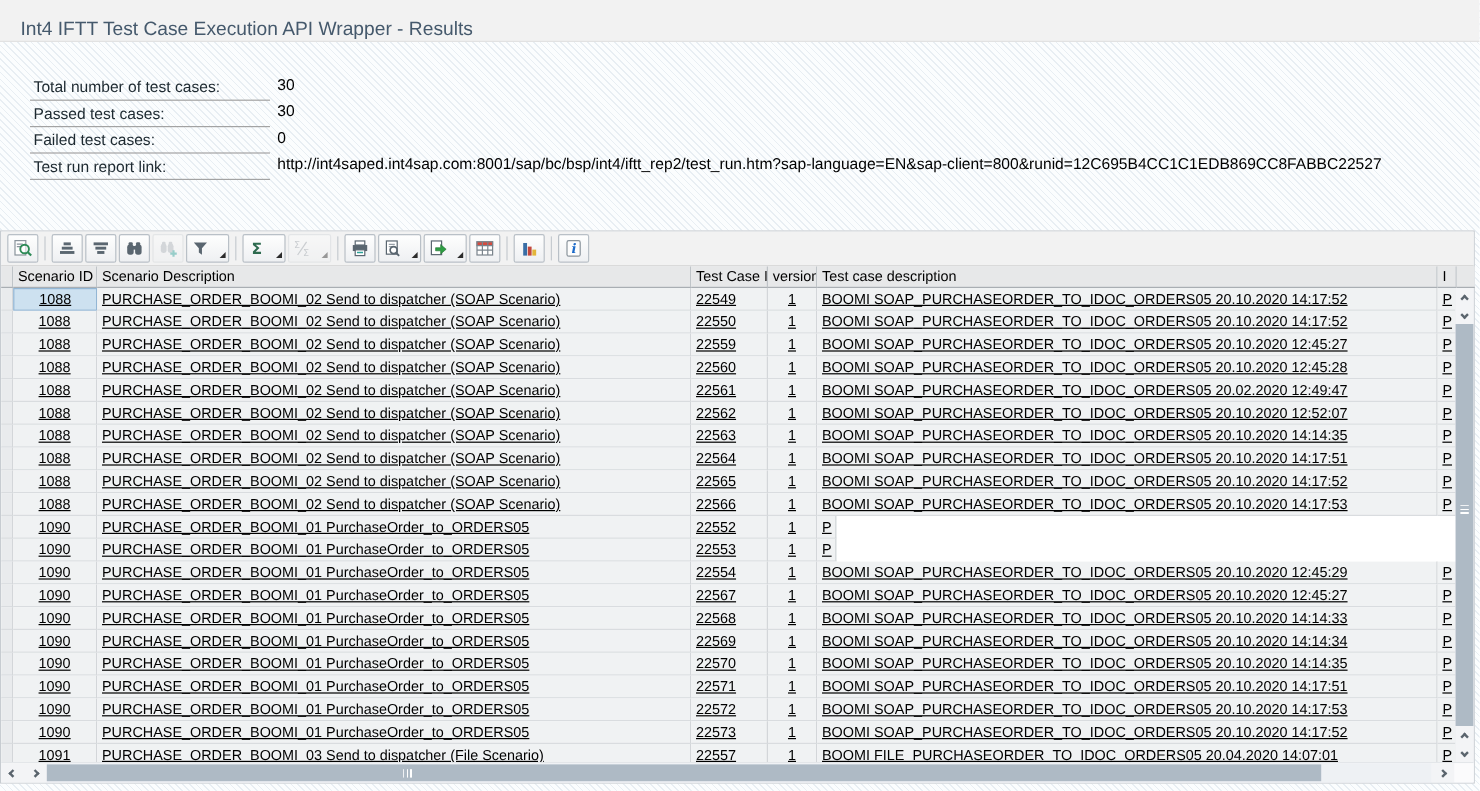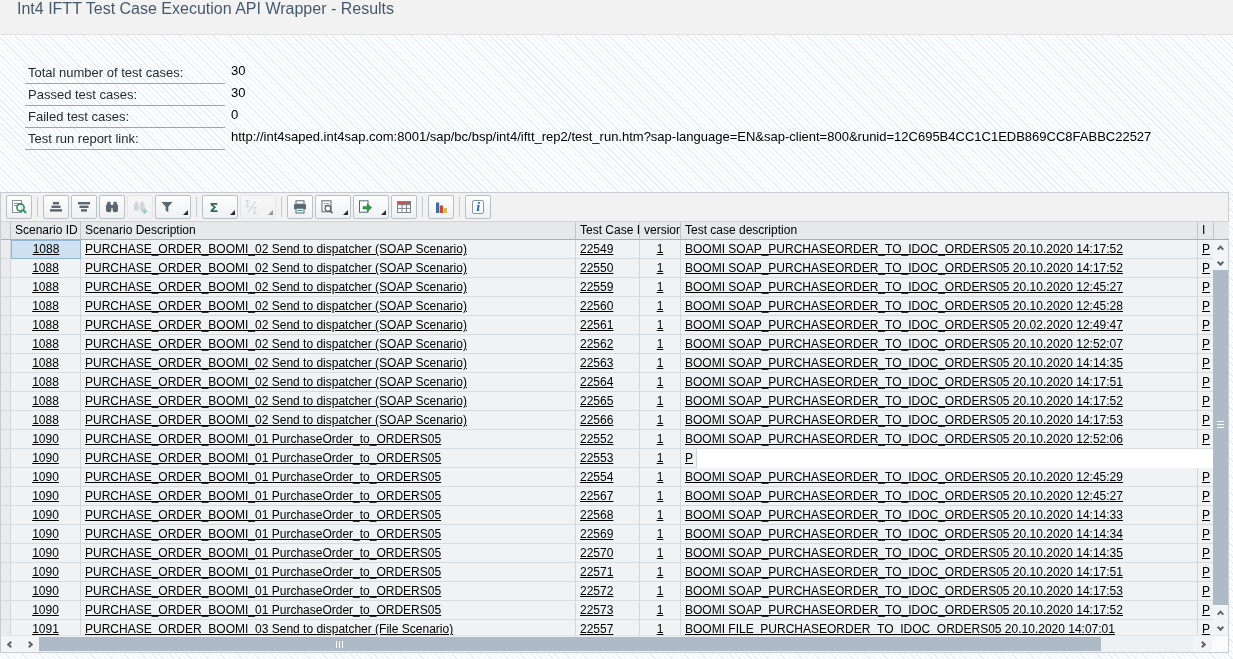--- a/index.html
+++ b/index.html
@@ -6,21 +6,21 @@
   html,body { width:1233px; height:659px; overflow:hidden; }
   body {
     font-family: "Liberation Sans", sans-serif;
     background: repeating-linear-gradient(45deg, #fbfdfe 0px, #fbfdfe 3px, #e8eef3 3px, #e8eef3 4px);
     position: relative;
   }
   
   .titlebar {
     position:absolute; top:0; left:0; width:1233px; height:35px;
     background:#f2f2f2; border-bottom:1px solid #e2e2e2;
-    display:flex; align-items:flex-start; padding-left:17px;
+    display:flex; align-items:flex-end; padding-left:17px;
   }
   .titlebar .ttl { font-size:16px; color:#45596c; }
   
   .summary { position:absolute; top:63px; left:25px; }
   .sum-row { display:flex; align-items:flex-start; height:22px; }
   .sum-label {
     width:200px; font-size:13px; color:#1d2930;
     border-bottom:1px solid #a3a3a3; padding:2px 0 3px 3px;
   }
   .sum-value { font-size:13px; color:#000; margin-left:6px; padding-bottom:3px; white-space:nowrap; }
@@ -362,21 +362,20 @@
           <div class="td ta-r" style="width: 41px;">1</div>
           <div class="td" style="width: 517px;">BOOMI SOAP_PURCHASEORDER_TO_IDOC_ORDERS05 20.10.2020 14:17:53</div>
           <div class="td" style="width: 16px;">P</div>
         </div>
         <div class="tr">
           <div class="td selcol" style="width: 10px;"></div>
           <div class="td ta-r" style="width: 70px;">1090</div>
           <div class="td" style="width: 495px;">PURCHASE_ORDER_BOOMI_01 PurchaseOrder_to_ORDERS05</div>
           <div class="td" style="width: 64px;">22552</div>
           <div class="td ta-r" style="width: 41px;">1</div>
-          <div class="td" style="width: 517px;">BOOMI SOAP_PURCHASEORDER_TO_IDOC_ORDERS05 20.10.2020 12:52:06</div>
           <div class="td" style="width: 16px;">P</div>
         </div>
         <div class="tr">
           <div class="td selcol" style="width: 10px;"></div>
           <div class="td ta-r" style="width: 70px;">1090</div>
           <div class="td" style="width: 495px;">PURCHASE_ORDER_BOOMI_01 PurchaseOrder_to_ORDERS05</div>
           <div class="td" style="width: 64px;">22553</div>
           <div class="td ta-r" style="width: 41px;">1</div>
           <div class="td" style="width: 16px;">P</div>
         </div>
@@ -451,21 +450,21 @@
           <div class="td ta-r" style="width: 41px;">1</div>
           <div class="td" style="width: 517px;">BOOMI SOAP_PURCHASEORDER_TO_IDOC_ORDERS05 20.10.2020 14:17:52</div>
           <div class="td" style="width: 16px;">P</div>
         </div>
         <div class="tr">
           <div class="td selcol" style="width: 10px;"></div>
           <div class="td ta-r" style="width: 70px;">1091</div>
           <div class="td" style="width: 495px;">PURCHASE_ORDER_BOOMI_03 Send to dispatcher (File Scenario)</div>
           <div class="td" style="width: 64px;">22557</div>
           <div class="td ta-r" style="width: 41px;">1</div>
-          <div class="td" style="width: 517px;">BOOMI FILE_PURCHASEORDER_TO_IDOC_ORDERS05 20.10.2020 14:07:01</div>
+          <div class="td" style="width: 517px;">BOOMI FILE_PURCHASEORDER_TO_IDOC_ORDERS05 20.04.2020 14:07:01</div>
           <div class="td" style="width: 16px;">P</div>
         </div>
       </div>
     <div class="vscroll">
       <div class="sb-btn">
           <span class="chev up"></span>
         </div>
       <div class="sb-btn">
           <span class="chev down"></span>
         </div>

